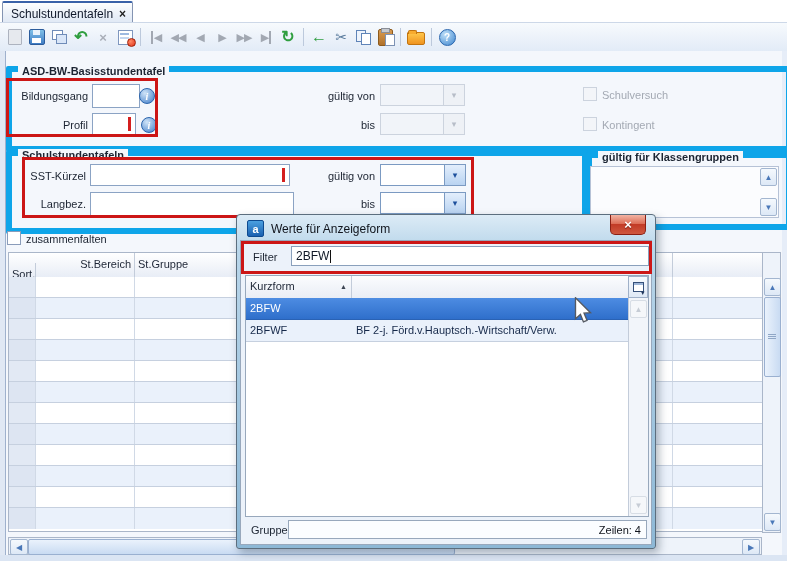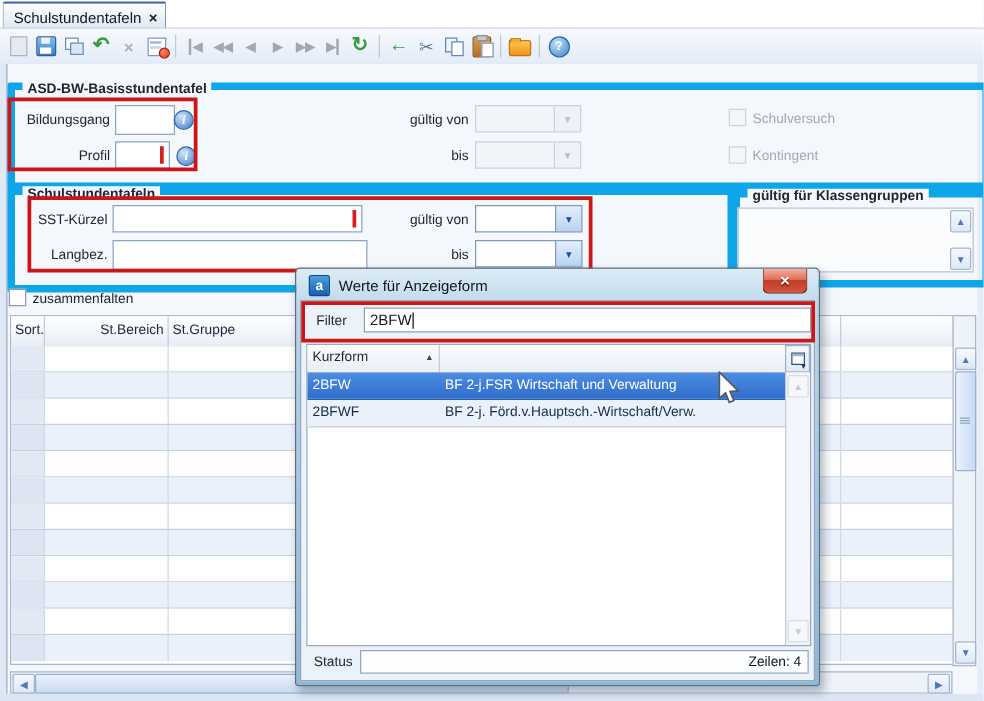--- a/index.html
+++ b/index.html
@@ -256,21 +256,21 @@
     <div class="listbox" style="left:590px;top:115px;width:187px;height:50px;">
       <div class="sbtn" style="right:1px;top:1px;">▲</div>
       <div class="sbtn" style="right:1px;bottom:1px;">▼</div>
     </div>
 
     <div class="checkbox" style="left:7px;top:180px;"></div>
     <div class="flabel" style="left:26px;top:182px;text-align:left;width:110px;">zusammenfalten</div>
 
     <div class="mtable">
       <div class="mth">
-        <div class="hc" style="width:27px;">Sort.</div>
+        <div class="hc" style="width:27px;margin-top:10px;">Sort.</div>
         <div class="hc" style="width:99px;text-align:right;">St.Bereich</div>
         <div class="hc" style="width:144px;">St.Gruppe</div>
         <div class="hc" style="width:394px;"></div>
         <div class="hc" style="width:90px;border-right:none;"></div>
       </div>
 
       <div class="mrow" style="top:24px;background:#ffffff;">
           <div class="cell" style="width:27px;background:#e2e9f4;"></div>
           <div class="cell" style="width:99px;"></div>
           <div class="cell" style="width:144px;"></div>
@@ -393,33 +393,32 @@
             <div class="hc" style="width:106px;">
               <span>Kurzform</span>
               <span class="sort-ic">▲</span>
             </div>
           </div>
           <div class="dpicker picker">
               <span class="pic"></span>
             </div>
           <div class="drow sel" style="top:22px;">
             <div class="dc" style="width:106px;">2BFW</div>
-            <div class="dc" style="width:277px;">BF 2-j.FSR Wirtschaft und Verwaltung</div>
           </div>
           <div class="drow alt" style="top:44px;">
             <div class="dc" style="width:106px;">2BFWF</div>
             <div class="dc" style="width:277px;">BF 2-j. Förd.v.Hauptsch.-Wirtschaft/Verw.</div>
           </div>
           <div class="dvscroll">
             <div class="sbtn dis" style="left:1px;top:2px;">▲</div>
             <div class="sbtn dis" style="left:1px;bottom:2px;">▼</div>
           </div>
         </div>
 
-        <div class="dstatus-label">Status</div>
+        <div class="dstatus-label">Gruppe</div>
         <div class="dstatus-field">
           <span>Zeilen: 4</span>
         </div>
       </div>
     </div>
 
     <svg class="cursor" style="left:574px;top:246px;" width="18" height="27" viewBox="0 0 12 18">
       <path d="M1 0.5 L1 14.5 L4.3 11.6 L6.3 16.6 L8.7 15.6 L6.7 10.8 L11 10.5 Z" fill="#ffffff" stroke="#555a62" stroke-width="0.9"></path>
     </svg>
   </div>

